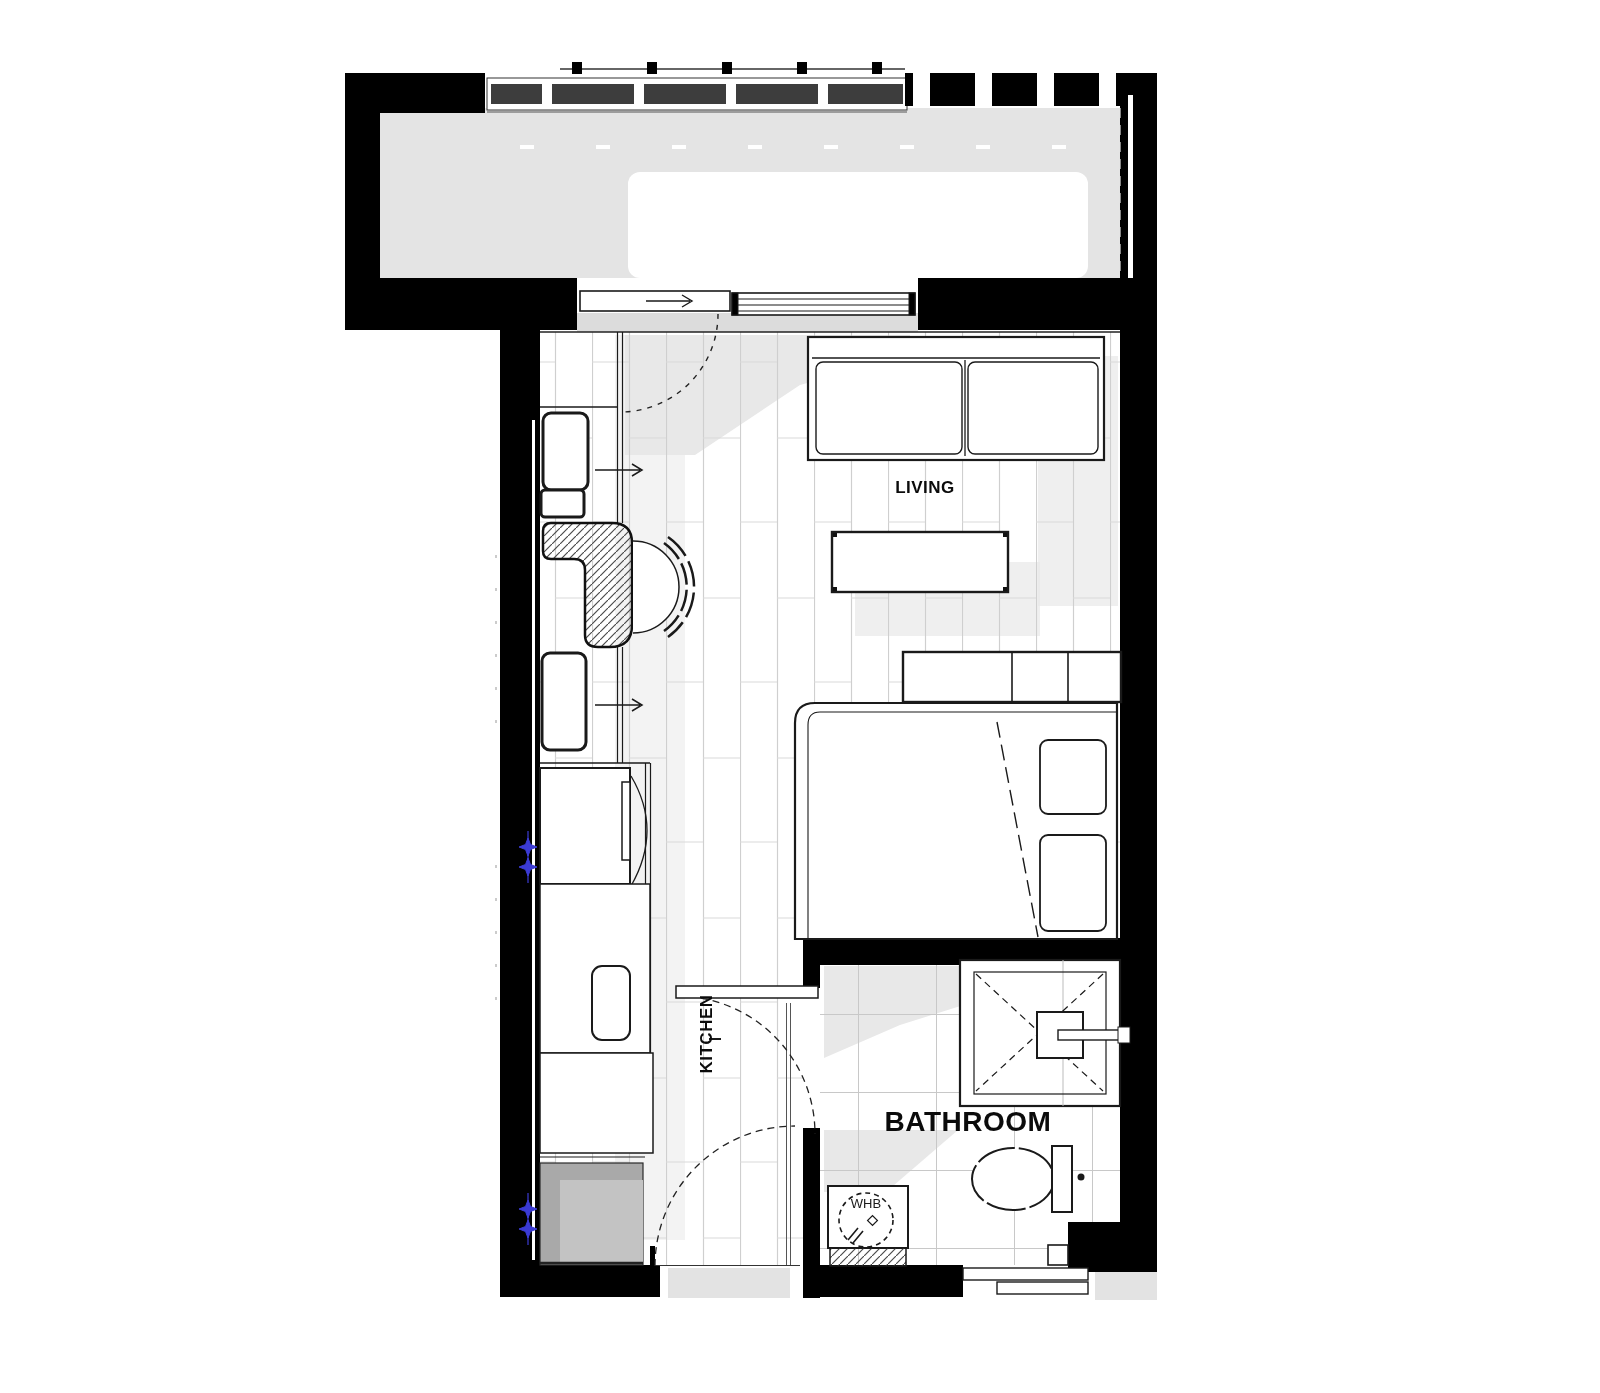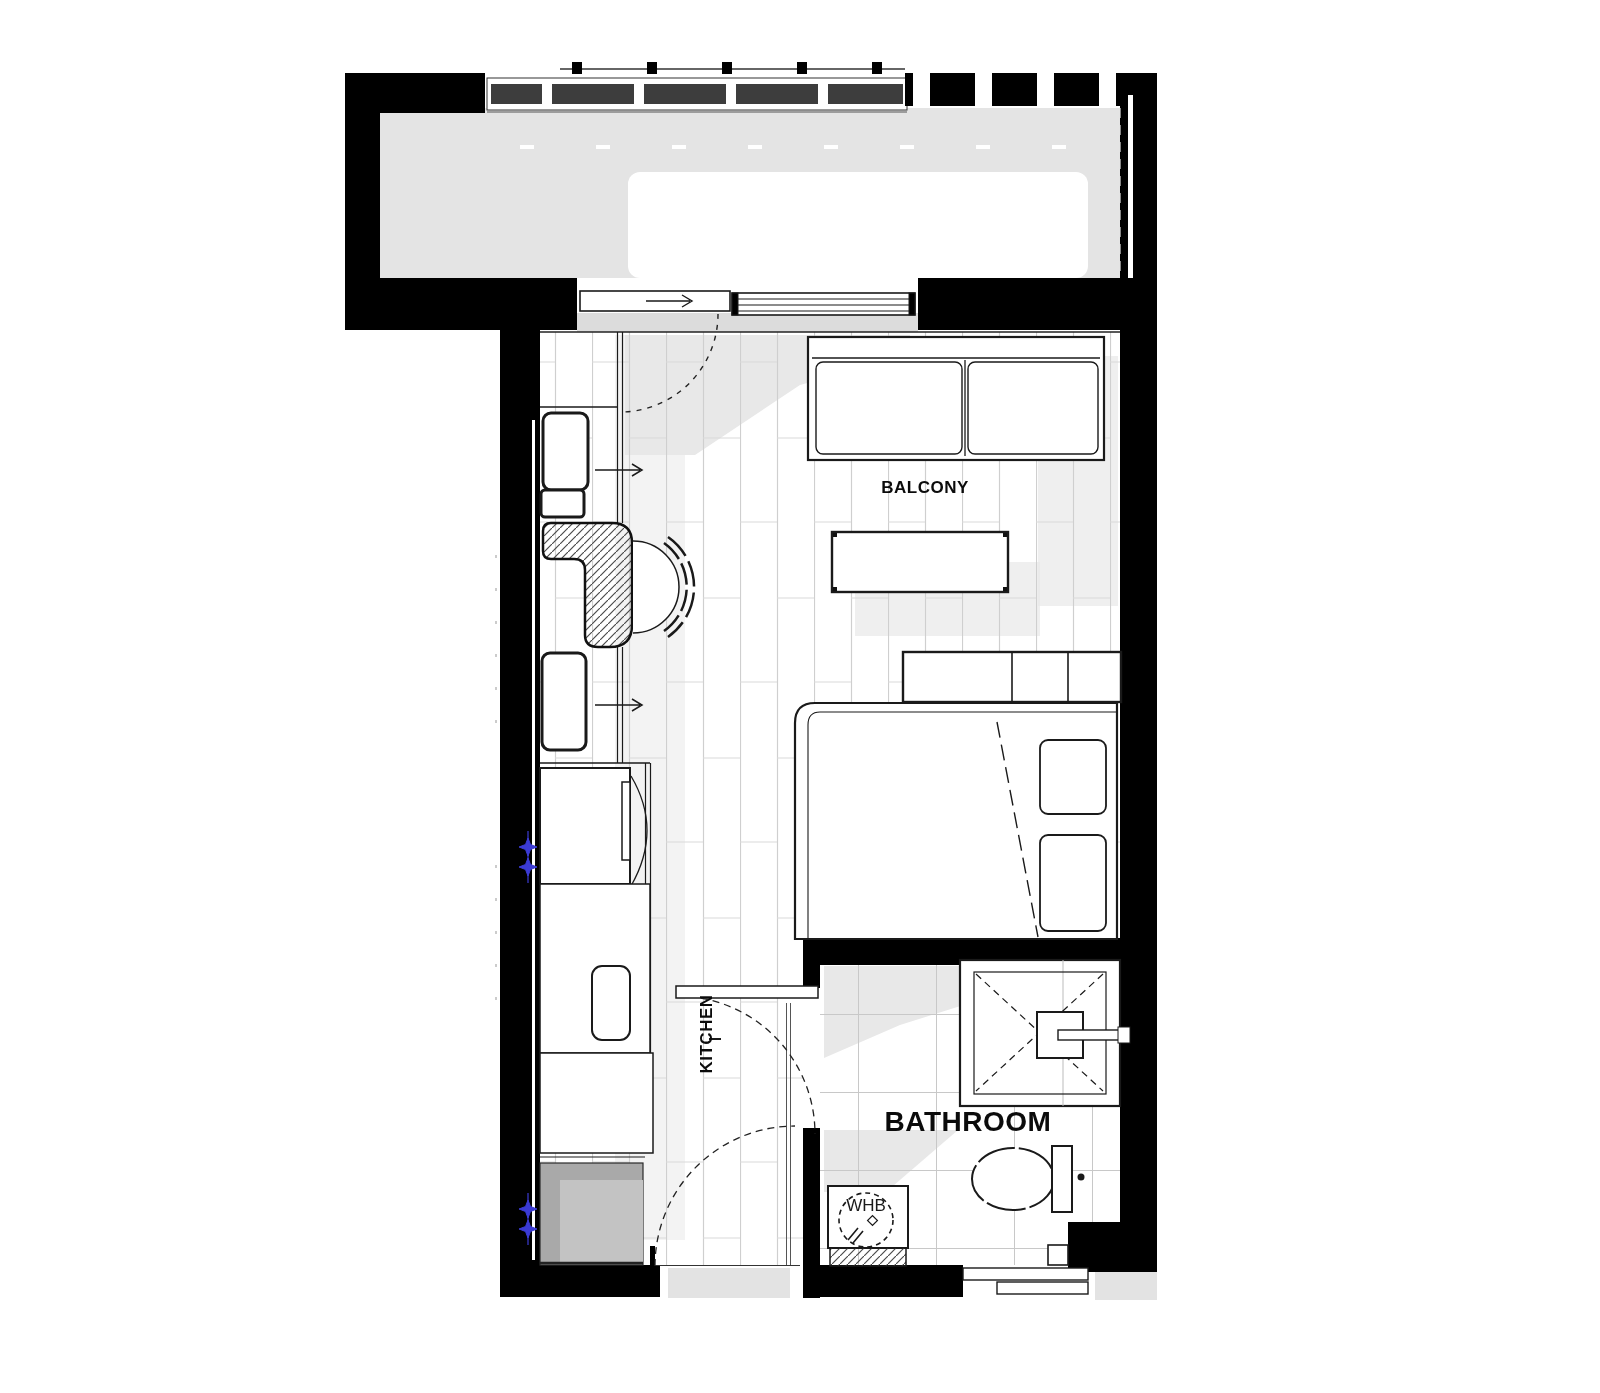--- a/index.html
+++ b/index.html
@@ -3,21 +3,21 @@
 <meta charset="utf-8">
 <style>
   html,body{margin:0;padding:0;background:#ffffff;}
   #stage{position:relative;width:1600px;height:1393px;background:#ffffff;overflow:hidden;
          font-family:"Liberation Sans",sans-serif;}
   #plan-svg{position:absolute;left:0;top:0;}
   .lbl{position:absolute;color:#0b0b0b;font-weight:bold;text-align:center;
        font-family:"Liberation Sans",sans-serif;letter-spacing:.5px;white-space:nowrap;}
   .lbl-big{font-size:40px;}
   .lbl-med{font-size:17px;}
-  .lbl-whb{font-size:17px;font-weight:normal;letter-spacing:0;color:#1a1a1a;}
+  .lbl-whb{font-size:13px;font-weight:normal;letter-spacing:0;color:#1a1a1a;}
   #kitchen-label{transform:rotate(-90deg);}
 </style>
 </head>
 <body>
 
 <div id="stage">
 
 <svg id="plan-svg" width="1600" height="1393" viewBox="0 0 1600 1393">
   <defs>
     <pattern id="planks" width="74" height="160" patternUnits="userSpaceOnUse">
@@ -244,21 +244,21 @@
       <line x1="0" y1="-16" x2="0" y2="36" stroke-width="1.2"></line>
       <path d="M0 -9 L2.5 -2.5 L9 0 L2.5 2.5 L0 9 L-2.5 2.5 L-9 0 L-2.5 -2.5 Z"></path>
       <path d="M0 11 L2.5 17.5 L9 20 L2.5 22.5 L0 29 L-2.5 22.5 L-9 20 L-2.5 17.5 Z"></path>
     </g>
   </g>
 
   <line x1="709" y1="1039" x2="721" y2="1039" stroke="#1a1a1a" stroke-width="2"></line>
 </svg>
 
 
-<div class="lbl lbl-med" id="living-label" style="left:865px;top:478px;width:120px;">BALCONY</div>
+<div class="lbl lbl-med" id="living-label" style="left:865px;top:478px;width:120px;">LIVING</div>
 
 <div class="lbl lbl-med" id="kitchen-label" style="left:637px;top:1024px;width:140px;">KITCHEN</div>
 
 <div class="lbl lbl-big" id="bathroom-label" style="left:833px;top:1106px;width:270px;font-size:28px;">BATHROOM</div>
 
 <div class="lbl lbl-whb" id="whb-label" style="left:838px;top:1196px;width:56px;">WHB</div>
 
 </div>
 
 </body></html>

